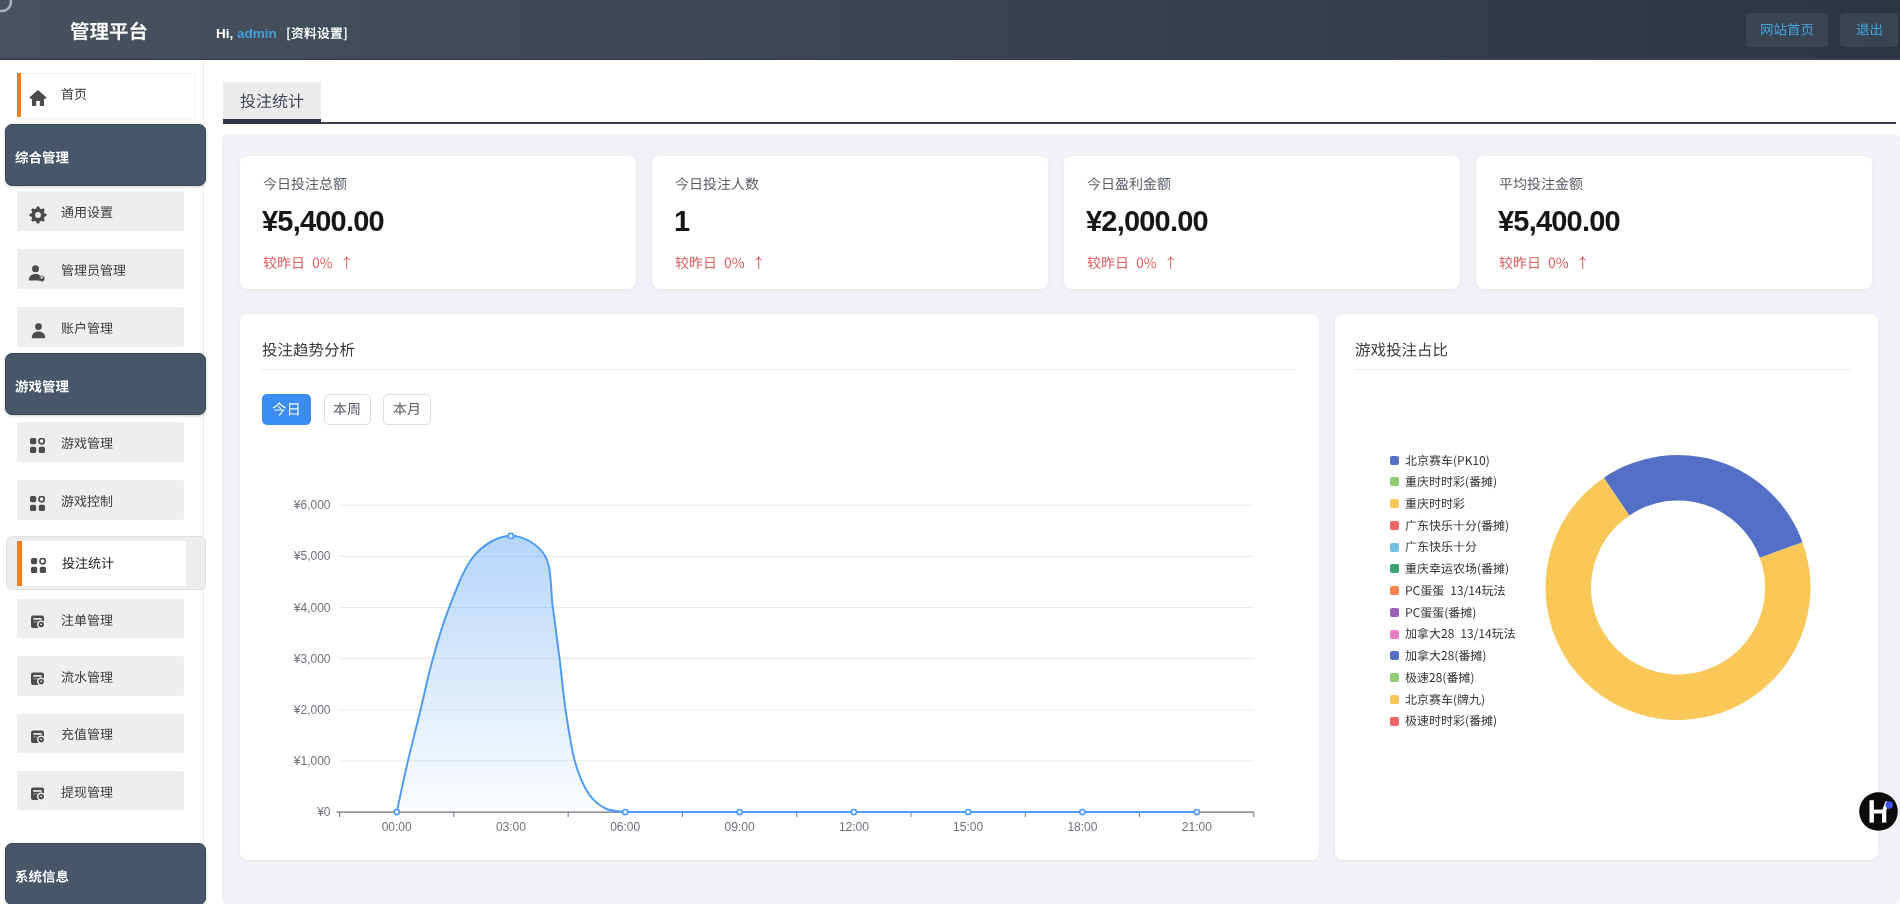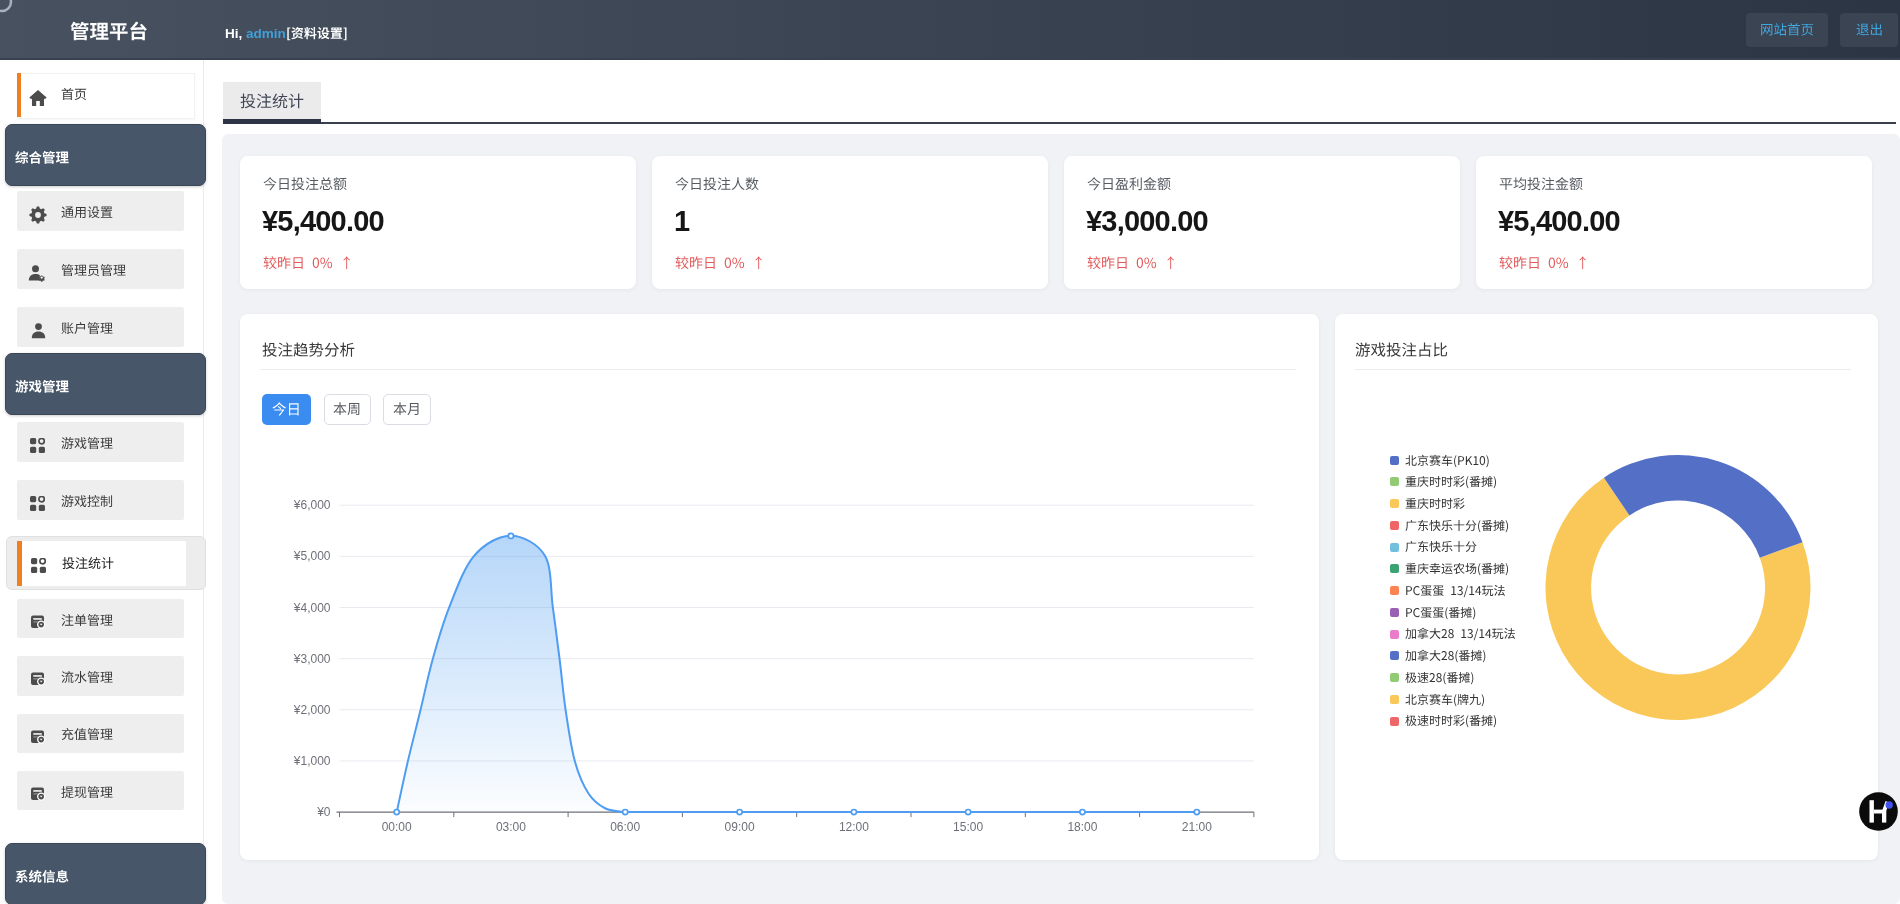--- a/index.html
+++ b/index.html
@@ -114,21 +114,21 @@
       <path id="q109" d="M196 840V647H62V577H190C158 440 95 281 31 197C45 179 63 146 71 124C117 191 162 299 196 410V-79H264V457C292 407 324 345 338 313L384 366C366 396 288 517 264 548V577H375V647H264V840ZM387 775V706H501C489 373 450 119 292 -37C309 -47 343 -70 354 -81C455 27 508 170 538 349C574 261 619 182 673 114C618 55 554 9 484 -24C501 -36 526 -64 537 -81C604 -47 666 0 722 59C778 2 842 -45 916 -77C928 -58 950 -30 967 -15C892 14 826 59 770 116C842 212 898 334 929 486L883 505L869 502H756C780 584 807 689 829 775ZM572 706H739C717 612 688 506 664 436H843C817 332 774 243 721 171C647 262 593 375 558 497C564 563 569 632 572 706Z"></path>
       <path id="q110" d="M68 760C124 708 192 634 223 587L283 632C250 679 181 750 125 799ZM266 483H48V413H194V100C148 84 95 42 42 -9L89 -72C142 -10 194 43 231 43C254 43 285 14 327 -11C397 -50 482 -61 600 -61C695 -61 869 -55 941 -50C942 -29 954 5 962 24C865 14 717 7 602 7C494 7 408 13 344 50C309 69 286 87 266 97ZM428 528H587V400H428ZM660 528H827V400H660ZM587 839V736H318V671H587V588H358V340H554C496 255 398 174 306 135C322 121 344 96 355 78C437 121 525 198 587 283V49H660V281C744 220 833 147 880 95L928 145C875 201 773 279 684 340H899V588H660V671H945V736H660V839Z"></path>
       <path id="q111" d="M730 334V194H394V129H730V-79H801V129H957V194H801V334ZM437 744V358H592C559 316 509 277 431 244C446 235 469 214 481 201C580 244 638 299 672 358H929V744H670C686 770 702 799 717 827L633 843C625 815 610 777 595 744ZM505 523H649C648 489 642 453 627 417H505ZM715 523H860V417H698C709 452 713 488 715 523ZM505 685H650V580H505ZM715 685H860V580H715ZM101 820V436C101 290 93 87 35 -57C54 -63 84 -73 99 -82C140 26 157 161 164 288H294V-79H362V353H166L167 436V500H413V565H331V839H264V565H167V820Z"></path>
       <path id="q112" d="M80 584V508H345C326 280 261 89 34 -20C53 -34 78 -62 90 -80C332 43 403 257 424 508H653V51C653 -41 678 -65 756 -65C772 -65 858 -65 875 -65C949 -65 969 -21 977 120C955 126 924 139 906 154C902 32 898 8 869 8C851 8 780 8 767 8C735 8 731 15 731 50V584H429C433 663 434 745 434 829H353C353 745 353 663 350 584Z"></path>
     </defs>
   </svg>
 <div style="position:absolute;left:0;top:0;width:1900px;height:58px;background:linear-gradient(90deg,#47515f 0%,#2c3543 100%);border-bottom:2px solid #394150"></div>
 <svg style="position:absolute;left:0;top:0" width="14" height="14">
     <circle cx="2" cy="2" r="9" fill="none" stroke="#b9c2cd" stroke-width="2.5" opacity="0.85"></circle>
   </svg>
-<div style="position:absolute;left:225px;top:26px;font:bold 13.5px 'Liberation Sans',sans-serif;color:#fff">Hi, <span style="color:#3f9fd8">admin</span></div>
+<div style="position:absolute;left:216px;top:26px;font:bold 13.5px 'Liberation Sans',sans-serif;color:#fff">Hi, <span style="color:#3f9fd8">admin</span></div>
 <div style="position:absolute;left:1746px;top:13px;width:82px;height:34px;background:#3b4452;border-radius:4px"></div>
 <div style="position:absolute;left:1840px;top:13px;width:58px;height:34px;background:#3b4452;border-radius:4px"></div>
 <div style="position:absolute;left:0;top:60px;width:203px;height:844px;background:#fff;border-right:1px solid #eaeaea"></div>
 <div style="position:absolute;left:16.5px;top:72.5px;width:176.5px;height:44px;background:#fff;border:1px solid #f2f2f2;box-shadow:0 1px 3px rgba(0,0,0,0.04)"></div>
 <div style="position:absolute;left:16.5px;top:72.5px;width:4.5px;height:44px;background:#f07f1f"></div>
 <svg style="position:absolute;left:29px;top:88.5px" width="18" height="18" viewBox="0 0 18 18">
     <path fill="#4c4c4c" d="M9 1 L17.6 8.6 L15.9 10.3 L15 9.6 V17 H10.8 V12 H7.2 V17 H3 V9.6 L2.1 10.3 L0.4 8.6 Z"></path>
   </svg>
 <div style="position:absolute;left:4.5px;top:124.4px;width:199.5px;height:60px;background:#475669;border:1px solid #3b4656;border-radius:7px;box-shadow:0 1px 3px rgba(0,0,0,0.2)"></div>
 <div style="position:absolute;left:16.5px;top:191.4px;width:167px;height:39.5px;background:#eeeeee;border-radius:2px"></div>
@@ -208,21 +208,21 @@
 <div style="position:absolute;left:4.5px;top:843.0px;width:199.5px;height:60px;background:#475669;border:1px solid #3b4656;border-radius:7px;box-shadow:0 1px 3px rgba(0,0,0,0.2)"></div>
 <div style="position:absolute;left:222.8px;top:82px;width:98px;height:37px;background:#ebebeb"></div>
 <div style="position:absolute;left:222.8px;top:121.5px;width:1673px;height:2px;background:#3a3f4d"></div>
 <div style="position:absolute;left:222.8px;top:118.8px;width:98px;height:4.8px;background:#2c3446"></div>
 <div style="position:absolute;left:222px;top:133.5px;width:1678px;height:770.5px;background:#f1f2f6;border-radius:6px"></div>
 <div style="position:absolute;left:240px;top:156px;width:396px;height:133px;background:#fff;border-radius:8px;box-shadow:0 1px 4px rgba(0,0,0,0.05)"></div>
 <div style="position:absolute;left:262px;top:205px;font:bold 29px 'Liberation Sans',sans-serif;letter-spacing:-0.8px;color:#161616">¥5,400.00</div>
 <div style="position:absolute;left:652px;top:156px;width:396px;height:133px;background:#fff;border-radius:8px;box-shadow:0 1px 4px rgba(0,0,0,0.05)"></div>
 <div style="position:absolute;left:674px;top:205px;font:bold 29px 'Liberation Sans',sans-serif;letter-spacing:-0.8px;color:#161616">1</div>
 <div style="position:absolute;left:1064px;top:156px;width:396px;height:133px;background:#fff;border-radius:8px;box-shadow:0 1px 4px rgba(0,0,0,0.05)"></div>
-<div style="position:absolute;left:1086px;top:205px;font:bold 29px 'Liberation Sans',sans-serif;letter-spacing:-0.8px;color:#161616">¥3,000.00</div>
+<div style="position:absolute;left:1086px;top:205px;font:bold 29px 'Liberation Sans',sans-serif;letter-spacing:-0.8px;color:#161616">¥2,000.00</div>
 <div style="position:absolute;left:1476px;top:156px;width:396px;height:133px;background:#fff;border-radius:8px;box-shadow:0 1px 4px rgba(0,0,0,0.05)"></div>
 <div style="position:absolute;left:1498px;top:205px;font:bold 29px 'Liberation Sans',sans-serif;letter-spacing:-0.8px;color:#161616">¥5,400.00</div>
 <div style="position:absolute;left:239.5px;top:313.5px;width:1079.5px;height:546.5px;background:#fff;border-radius:8px;box-shadow:0 1px 4px rgba(0,0,0,0.05)"></div>
 <div style="position:absolute;left:260px;top:368.8px;width:1036px;height:1px;background:#ebedf0"></div>
 <div style="position:absolute;left:262px;top:393.5px;width:49px;height:31px;background:#3a8cf0;border-radius:5px"></div>
 <div style="position:absolute;left:323.5px;top:393.5px;width:47px;height:31px;background:#fff;border:1px solid #d9dce3;border-radius:5px;box-sizing:border-box"></div>
 <div style="position:absolute;left:382.5px;top:393.5px;width:48.5px;height:31px;background:#fff;border:1px solid #d9dce3;border-radius:5px;box-sizing:border-box"></div>
 <svg style="position:absolute;left:239.5px;top:313.5px" width="1080" height="546">
     <defs>
       <linearGradient id="ag" x1="0" y1="0" x2="0" y2="1">

